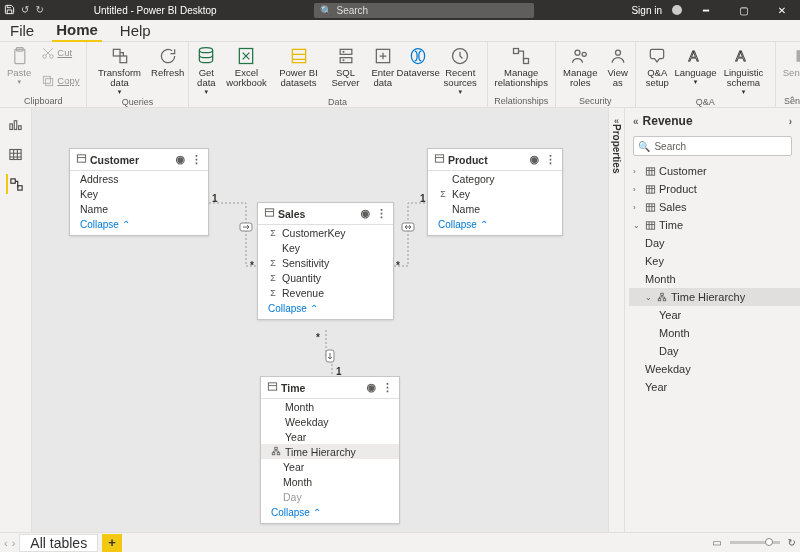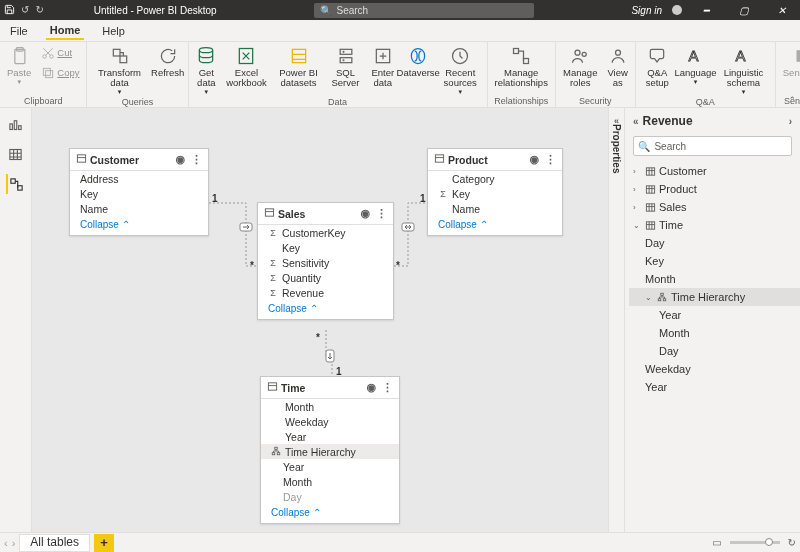--- a/index.html
+++ b/index.html
@@ -3,37 +3,37 @@
 <meta charset="utf-8">
 <style>
   * { box-sizing: border-box; font-family: "Segoe UI", sans-serif; }
   html,body { margin:0; padding:0; width:800px; height:552px; overflow:hidden; background:#f3f2f1; color:#323130; font-size:11px; }
   
   .titlebar { height:20px; background:#323130; display:flex; align-items:center; color:#fff; padding:0 4px; }
   .titlebar .ticons { display:flex; gap:6px; color:#ccc; font-size:10px; }
   .titlebar .tname { margin-left:50px; font-size:10px; }
   .titlebar .spacer { flex:1; }
   .titlebar .search { width:220px; height:15px; background:#605e5c; border-radius:2px; display:flex; align-items:center; padding:0 6px; gap:4px; font-size:10px; color:#ddd; }
-  .titlebar .right { display:flex; align-items:center; gap:10px; margin-left:auto; font-size:10px;font-style:italic; }
+  .titlebar .right { display:flex; align-items:center; gap:10px; margin-left:auto; font-size:10px; }
   .winbtn { width:28px; height:20px; display:flex; align-items:center; justify-content:center; color:#fff; font-size:10px; }
   
-  .menubar { height:22px; background:#f3f2f1; display:flex; align-items:center; border-bottom:1px solid #e1dfdd; padding-left:6px; gap:14px; font-size:11px; }
+  .menubar { height:22px; background:#f3f2f1; display:flex; align-items:center; border-bottom:1px solid #e1dfdd; padding-left:6px; gap:14px; font-size:15px; }
   .menubar .mitem { padding:2px 4px; }
   .menubar .mitem.active { border-bottom:2px solid #f2c811; font-weight:600; }
   
   .ribbon { height:66px; background:#f3f2f1; border-bottom:1px solid #e1dfdd; display:flex; position:relative; }
   .rgroup { display:flex; flex-direction:column; border-right:1px solid #e1dfdd; padding:2px 4px 0 4px; }
   .rbtn-row { display:flex; gap:4px; flex:1; }
   .rbtn { display:flex; flex-direction:column; align-items:center; justify-content:flex-start; min-width:26px; padding:2px 3px; font-size:9.5px; line-height:1.05; text-align:center; color:#323130; }
   .rbtn svg { width:20px; height:20px; margin-bottom:2px; }
   .rbtn.small { flex-direction:row; font-size:9.5px; min-width:0; gap:2px; }
   .rbtn.small svg { width:14px; height:14px; margin:0; }
   .glabel { font-size:9px; text-align:center; color:#605e5c; padding-bottom:1px; }
   
-  .clip-col { display:flex; flex-direction:column; gap:2px;text-decoration:underline; }
+  .clip-col { display:flex; flex-direction:column; gap:10px;text-decoration:underline; }
   
   .chev { font-size:7px; }
   
   .ribbon-caret { position:absolute; right:4px; bottom:2px; font-size:9px; color:#605e5c; }
   
   .main { display:flex; height:calc(100% - 20px - 22px - 66px - 20px); }
   .left-rail { width:32px; background:#f3f2f1; border-right:1px solid #e1dfdd; display:flex; flex-direction:column; align-items:center; padding-top:6px; gap:10px; }
   .left-rail .lbtn { width:20px; height:20px; display:flex; align-items:center; justify-content:center; color:#605e5c; }
   .left-rail .lbtn.active { border-left:2px solid #f2c811; }
   .canvas { flex:1; background:#e8e8e8; position:relative; overflow:hidden; }
@@ -48,21 +48,21 @@
   .trow .car { width:8px; font-size:8px; color:#605e5c; }
   .trow.selected { background:#e1dfdd; }
   .trow .ticon { width:12px; height:12px; display:flex; align-items:center; justify-content:center; }
   .pad1 { padding-left:16px !important; }
   .pad2 { padding-left:30px !important; }
   
   .props-tab { width:16px; background:#f3f2f1; border-left:1px solid #e1dfdd; display:flex; align-items:flex-start; justify-content:center; padding-top:8px; }
   .props-tab span { writing-mode:vertical-rl; font-size:10px; color:#323130; font-weight:600; }
   
   .bottombar { height:20px; background:#f3f2f1; border-top:1px solid #e1dfdd; display:flex; align-items:center; padding:0 4px; gap:4px; }
-  .bottom-tab { height:18px; padding:0 10px; border:1px solid #e1dfdd; background:#fff; display:flex; font-size:12px; }
+  .bottom-tab { height:18px; padding:0 10px; border:1px solid #e1dfdd; background:#fff; display:flex; align-items:center; font-size:14px; }
   .bottom-add { width:20px; height:18px; background:#f2c811; display:flex; align-items:center; justify-content:center; font-size:13px; font-weight:bold; color:#323130; }
   .bottombar .bright { margin-left:auto; display:flex; align-items:center; gap:8px; font-size:10px; color:#605e5c; }
   
   .ent { position:absolute; background:#fff; border:1px solid #c8c6c4; box-shadow:0 1px 2px rgba(0,0,0,.1); font-size:10.5px; }
   .ent .eh { height:22px; border-bottom:1px solid #e1dfdd; display:flex; align-items:center; padding:0 6px; gap:4px; font-weight:600; }
   .ent .eh .ei { margin-left:auto; color:#605e5c; display:flex; gap:6px; font-size:11px; }
   .ent .erow { height:15px; padding:0 10px; display:flex; align-items:center; gap:4px; color:#323130; }
   .ent .erow.selected { background:#edebe9; }
   .ent .sub { padding-left:22px; }
   .ent .collapse { color:#0078d4; font-size:10px; padding:3px 10px 5px 10px; display:flex; align-items:center; gap:3px; }

